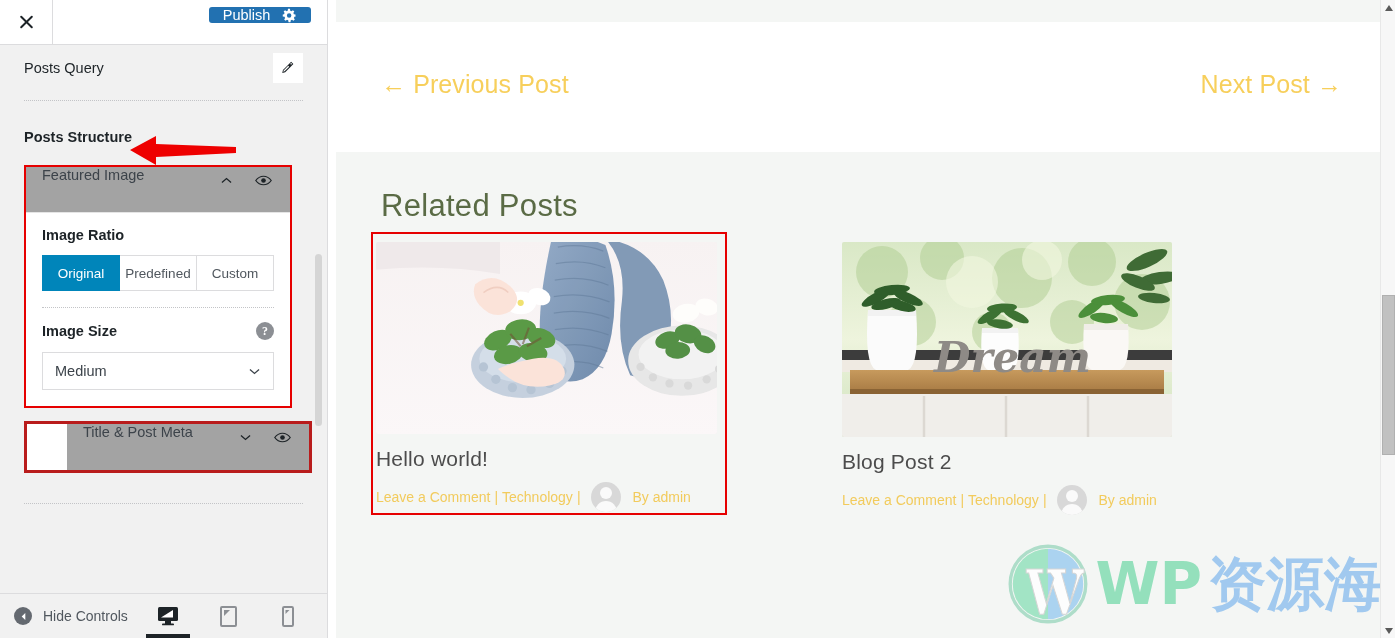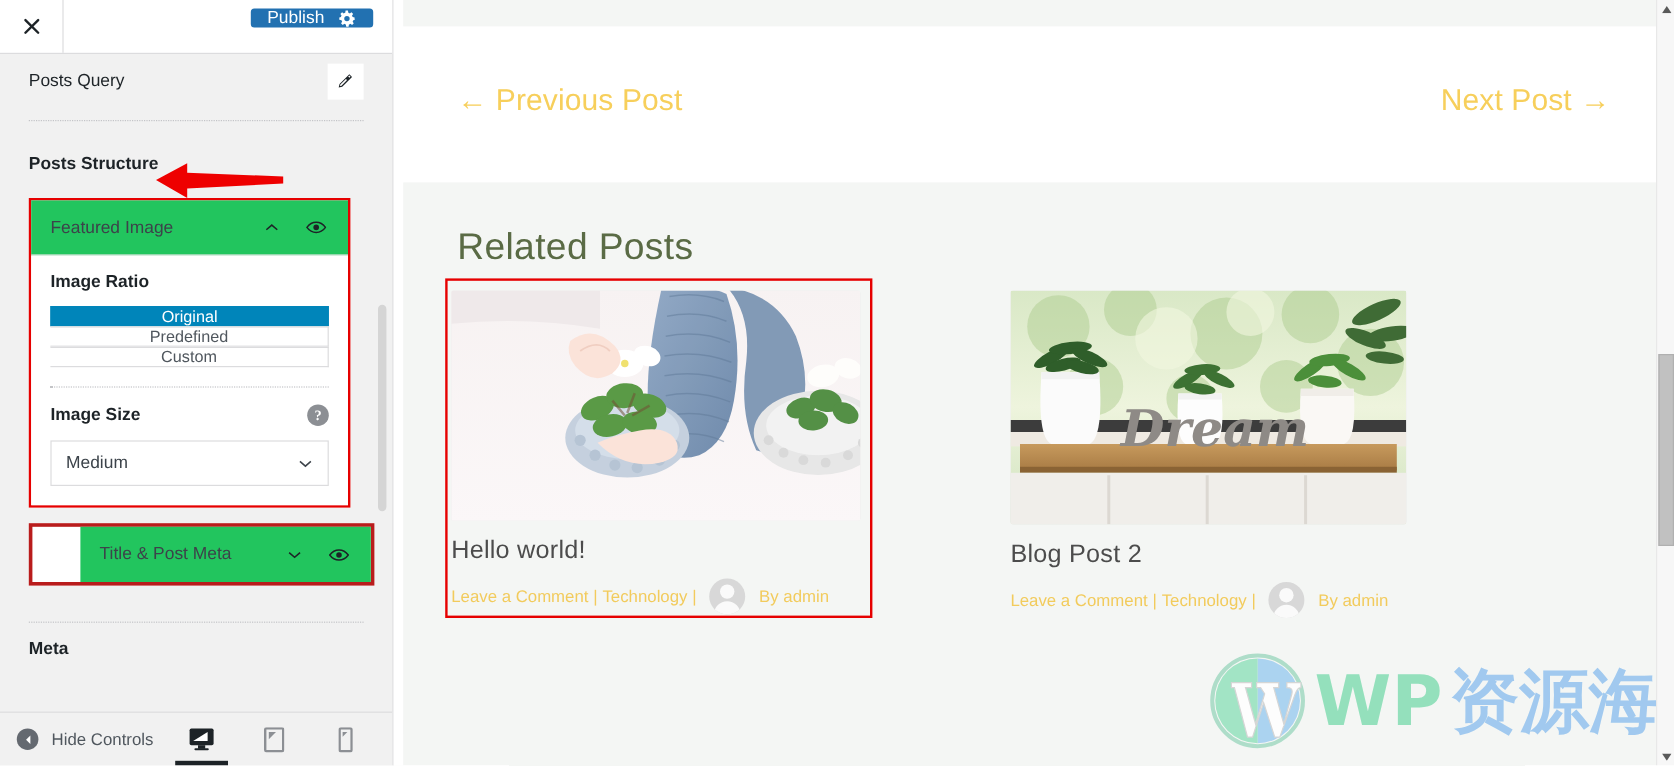--- a/index.html
+++ b/index.html
@@ -85,24 +85,24 @@
 
   
   .red-box {
     border: 2px solid #e60000;
     background: #fff;
     margin: 12px 0 0 8px;
     width: 268px;
   }
 
   .panel-head {
-    display: flex; align-items: center;
+    display: flex; 
     height: 46px; padding: 0 14px 0 16px;
     border-bottom: 1px solid #e5e5e5;
-    cursor: pointer; background: #22c55e; gap: 11px;
+    cursor: pointer; background: #a3a3a3; gap: 11px;
   }
   .panel-head .ph-title { flex: 1; font-size: 14.5px; color: #3c434a; }
   .icon-btn {
     width: 26px; height: 26px; display: flex;
     align-items: center; justify-content: center; cursor: pointer;
   }
   .chev { width: 13px; height: 13px; }
   .eye  { width: 17px; height: 13px; }
 
   .panel-body { padding: 14px 16px 16px 16px; background: #fff; }
@@ -111,21 +111,21 @@
     display:flex; align-items:center; justify-content: space-between;
     margin-bottom: 12px;
   }
   .help-dot {
     width: 18px; height: 18px; border-radius: 50%;
     background: #8c8f94; color: #fff;
     font-size: 12px; font-weight: bold;
     display: flex; align-items: center; justify-content: center;
     cursor: pointer; font-family: "Liberation Serif", serif;
   }
-  .btn-group { display: flex; width: 100%; flex-direction: column; }
+  .btn-group { display: flex; width: 100%; }
   .btn-group > div {
     flex: 1; height: 36px;
     display: flex; align-items: center; justify-content: center;
     border: 1px solid #dcdcde; border-left: none;
     font-size: 13.5px; color: #50575e;
     background: #fff; cursor: pointer;
   }
   .btn-group > div:first-child { border-left: 1px solid #dcdcde; }
   .btn-group > div.sel {
     background: #0085ba; color: #fff;
@@ -372,21 +372,20 @@
           <span class="icon-btn">
             <svg class="eye" viewBox="0 0 22 14">
               <path fill="none" stroke="#1d2327" stroke-width="1.6" d="M1 7s4-5.5 10-5.5S21 7 21 7s-4 5.5-10 5.5S1 7 1 7z"></path>
               <circle cx="11" cy="7" r="3" fill="#1d2327"></circle>
             </svg>
           </span>
         </div>
       </div>
 
       <div class="dotted-sep" style="margin-top:30px"></div>
-      <div class="meta-title">Meta</div>
     </div>
 
     <div class="sb-track">
       <div class="sb-thumb"></div>
     </div>
 
     <div class="sb-bottom">
       <div class="hide-controls">
         <span class="collapse-circle">
           <svg width="9" height="9" viewBox="0 0 10 10">

